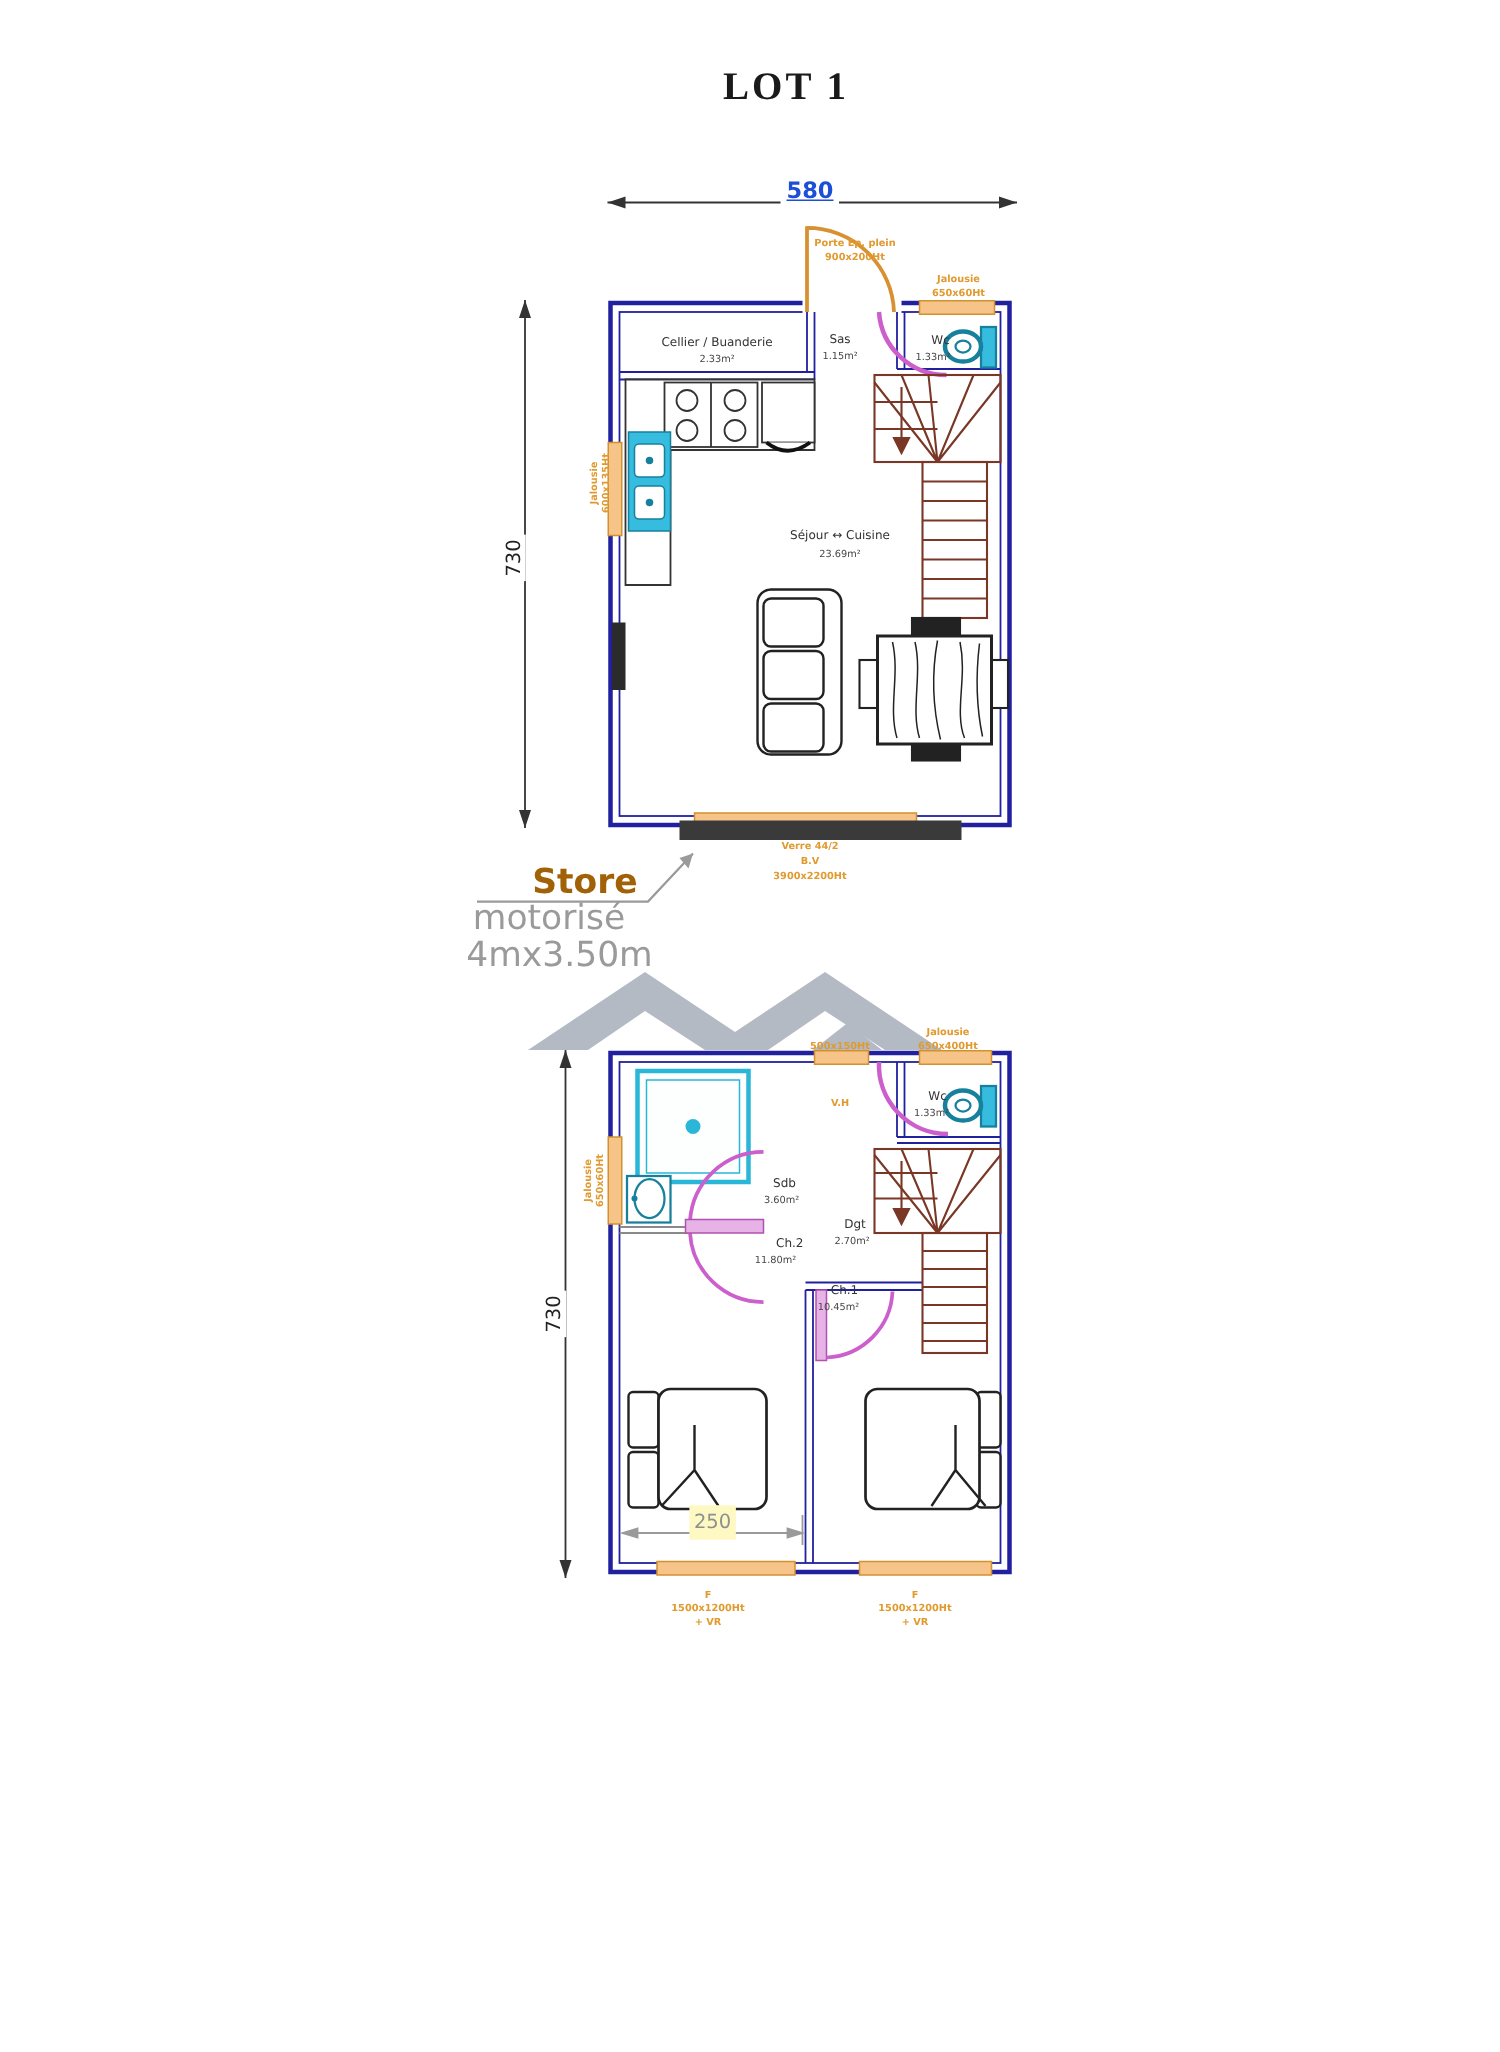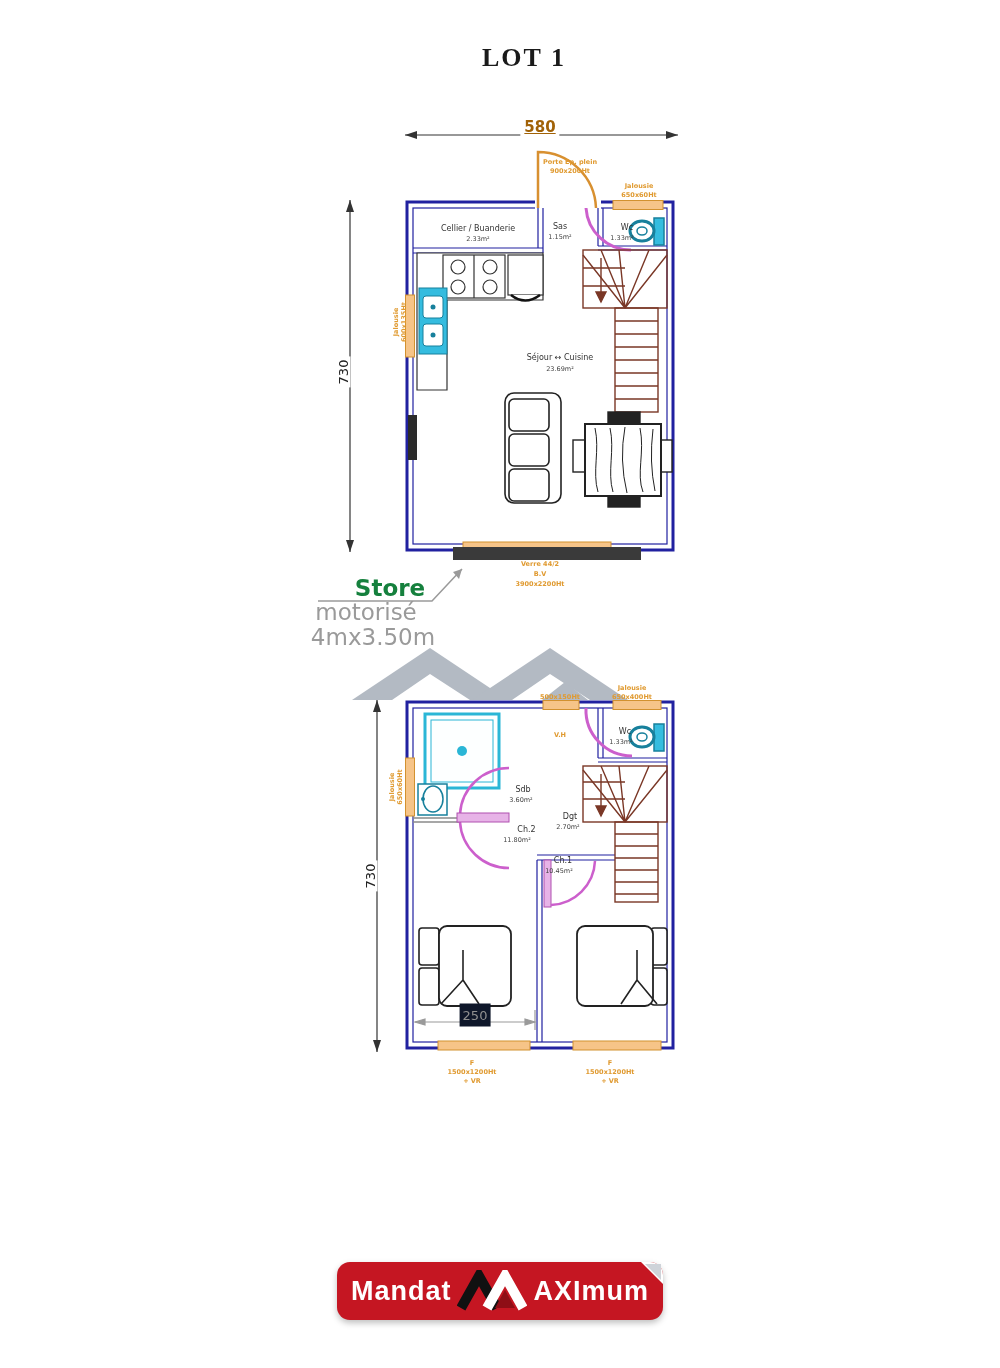--- a/index.html
+++ b/index.html
@@ -5,26 +5,26 @@
   html,body{margin:0;padding:0;background:#ffffff;}
   #stage{position:relative;width:1000px;height:1368px;background:#ffffff;overflow:hidden;
          font-family:"DejaVu Sans",sans-serif;}
   .abs{position:absolute;}
   .c{transform:translate(-50%,-50%);white-space:nowrap;}
   .title1{font-family:"Liberation Serif",serif;font-weight:bold;font-size:31px;color:#1a1a1a;letter-spacing:2px;}
   .title2{font-family:"Liberation Serif",serif;font-weight:bold;font-size:26px;color:#1a1a1a;letter-spacing:2px;}
   .room{font-size:8px;color:#333;text-align:center;}
   .area{font-size:6.5px;color:#444;text-align:center;}
   .olbl{font-size:6.5px;font-weight:bold;color:#e09a30;text-align:center;line-height:8px;}
-  .dimtxt{font-size:15px;color:#a16207;font-weight:bold;text-decoration:underline;}
+  .dimtxt{font-size:15px;color:#1d4ed8;font-weight:bold;text-decoration:underline;}
   .dimtxt2{font-size:13px;color:#222;}
   .gray250{font-size:13px;color:#8f8f8f;}
   .rot{transform:translate(-50%,-50%) rotate(-90deg);}
   .storetxt{color:#9a9a9a;font-size:23px;}
-  .storetxt b{color:#15803d;}
+  .storetxt b{color:#a16207;}
   .banner{left:337px;top:1262px;width:326px;height:58px;background:#c51622;border-radius:13px;
           display:flex;align-items:center;justify-content:center;gap:6px;
           box-shadow:0 3px 6px rgba(0,0,0,.25);}
   .banner .txt{color:#ffffff;font-weight:bold;font-size:27px;font-family:"Liberation Sans",sans-serif;letter-spacing:1px;}
   .fold1{position:absolute;top:0;right:0;width:0;height:0;border-top:22px solid #ffffff;border-left:22px solid transparent;border-top-right-radius:13px;}
   .fold2{position:absolute;top:2px;right:2px;width:0;height:0;border-top:16px solid #cfd3d9;border-left:16px solid transparent;}
 </style>
 </head>
 <body>
 
@@ -256,34 +256,23 @@
   <div class="abs c room" style="left:625px;top:731px;">Wc</div>
   <div class="abs c area" style="left:621px;top:742px;">1.33m²</div>
   <div class="abs c room" style="left:523px;top:789px;">Sdb</div>
   <div class="abs c area" style="left:521px;top:800px;">3.60m²</div>
   <div class="abs c room" style="left:519px;top:829px;padding-left:15px;">Ch.2</div>
   <div class="abs c area" style="left:517px;top:840px;">11.80m²</div>
   <div class="abs c room" style="left:570px;top:816px;">Dgt</div>
   <div class="abs c area" style="left:568px;top:827px;">2.70m²</div>
   <div class="abs c room" style="left:563px;top:860px;">Ch.1</div>
   <div class="abs c area" style="left:559px;top:871px;">10.45m²</div>
-  <div class="abs c gray250" style="left:475px;top:1015px;background:#0f172a;padding:4px 3px;text-align:right;">250</div>
+  <div class="abs c gray250" style="left:475px;top:1015px;background:#fef9c3;padding:4px 3px;text-align:right;">250</div>
 
   <div class="abs c olbl" style="left:472px;top:1063px;">F</div>
   <div class="abs c olbl" style="left:472px;top:1072px;">1500x1200Ht</div>
   <div class="abs c olbl" style="left:472px;top:1081px;">+ VR</div>
   <div class="abs c olbl" style="left:610px;top:1063px;">F</div>
   <div class="abs c olbl" style="left:610px;top:1072px;">1500x1200Ht</div>
   <div class="abs c olbl" style="left:610px;top:1081px;">+ VR</div>
 
-  <div class="abs banner">
-    <span class="txt">Mandat</span>
-    <svg width="70" height="42" viewBox="0 0 70 42">
-      <path d="M4 38 L22 6 L40 38" fill="none" stroke="#111111" stroke-width="10"></path>
-      <path d="M38 38 L48 20 L58 38 Z" fill="#8e0e16"></path>
-      <path d="M30 38 L48 6 L66 38" fill="none" stroke="#ffffff" stroke-width="10"></path>
-    </svg>
-    <span class="txt">AXImum</span>
-    <div class="fold1"></div>
-    <div class="fold2"></div>
-  </div>
 
 </div>
 
 </body></html>

